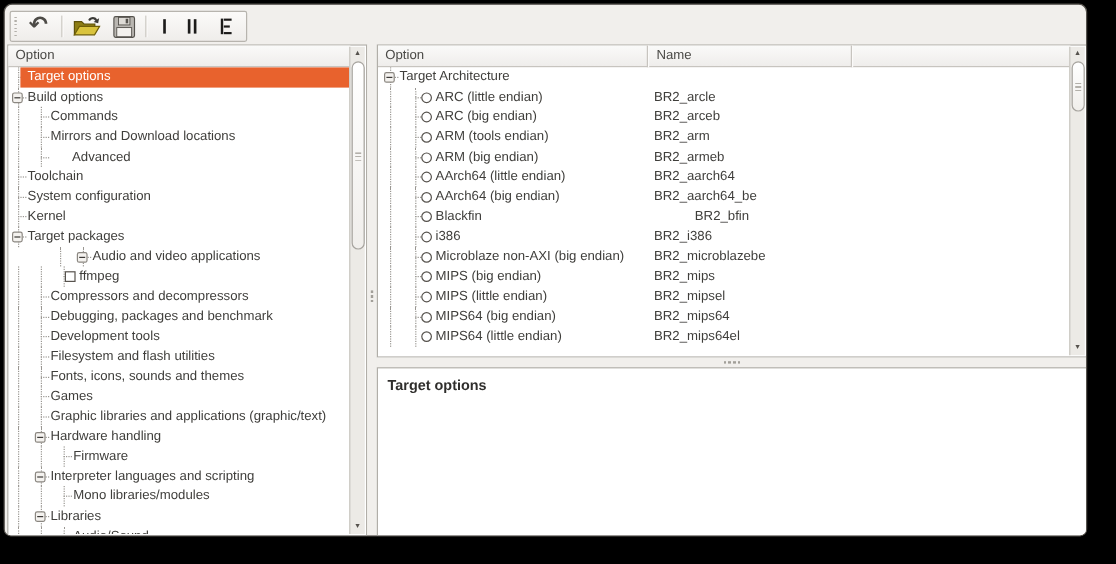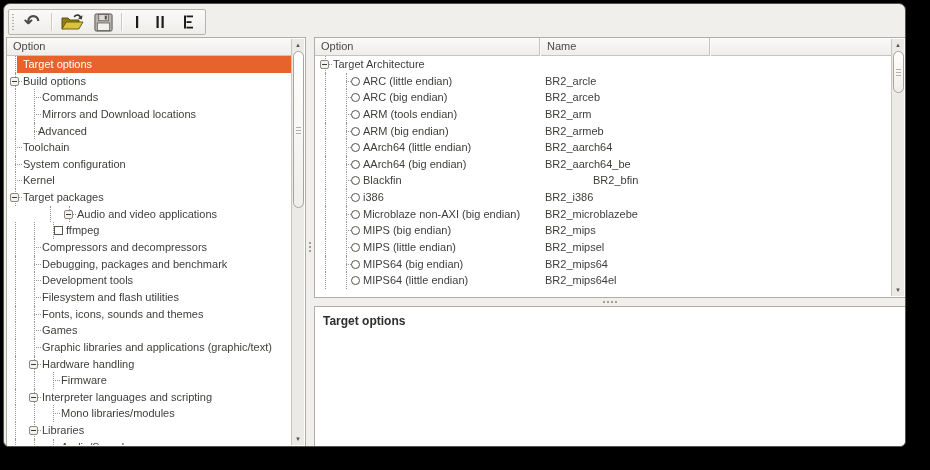--- a/index.html
+++ b/index.html
@@ -124,21 +124,21 @@
           <div class="tree-row" style="height: 16.65px;">
             <div class="vguide" style="left: 7px;"></div>
             <div class="vguide" style="left: 26px;"></div>
             <div class="tick" style="left: 26px; width: 7px;"></div>
             <div class="tlabel" style="left: 34px;">Mirrors and Download locations</div>
           </div>
           <div class="tree-row" style="height: 16.65px;">
             <div class="vguide" style="left: 7px;"></div>
             <div class="vguide" style="left: 26px;"></div>
             <div class="tick" style="left: 26px; width: 7px;"></div>
-            <div class="tlabel" style="left: 30px;">Advanced</div>
+            <div class="tlabel" style="left: 52px;">Advanced</div>
           </div>
           <div class="tree-row" style="height: 16.65px;">
             <div class="vguide" style="left: 7px;"></div>
             <div class="tick" style="left: 7px; width: 7px;"></div>
             <div class="tlabel" style="left: 15px;">Toolchain</div>
           </div>
           <div class="tree-row" style="height: 16.65px;">
             <div class="vguide" style="left: 7px;"></div>
             <div class="tick" style="left: 7px; width: 7px;"></div>
             <div class="tlabel" style="left: 15px;">System configuration</div>
@@ -338,21 +338,21 @@
             <div class="radio" style="left: 35px;"></div>
             <div class="tlabel" style="left: 47px;">AArch64 (big endian)</div>
             <div class="tname" style="left: 229px;">BR2_aarch64_be</div>
           </div>
           <div class="tree-row" style="height: 16.65px;">
             <div class="vguide" style="left: 9px;"></div>
             <div class="vguide" style="left: 30px;"></div>
             <div class="tick" style="left: 30px; width: 7px;"></div>
             <div class="radio" style="left: 35px;"></div>
             <div class="tlabel" style="left: 47px;">Blackfin</div>
-            <div class="tname" style="left: 229px; padding-left: 48px;">BR2_bfin</div>
+            <div class="tname" style="left: 215px; padding-left: 48px;">BR2_bfin</div>
           </div>
           <div class="tree-row" style="height: 16.65px;">
             <div class="vguide" style="left: 9px;"></div>
             <div class="vguide" style="left: 30px;"></div>
             <div class="tick" style="left: 30px; width: 7px;"></div>
             <div class="radio" style="left: 35px;"></div>
             <div class="tlabel" style="left: 47px;">i386</div>
             <div class="tname" style="left: 229px;">BR2_i386</div>
           </div>
           <div class="tree-row" style="height: 16.65px;">

